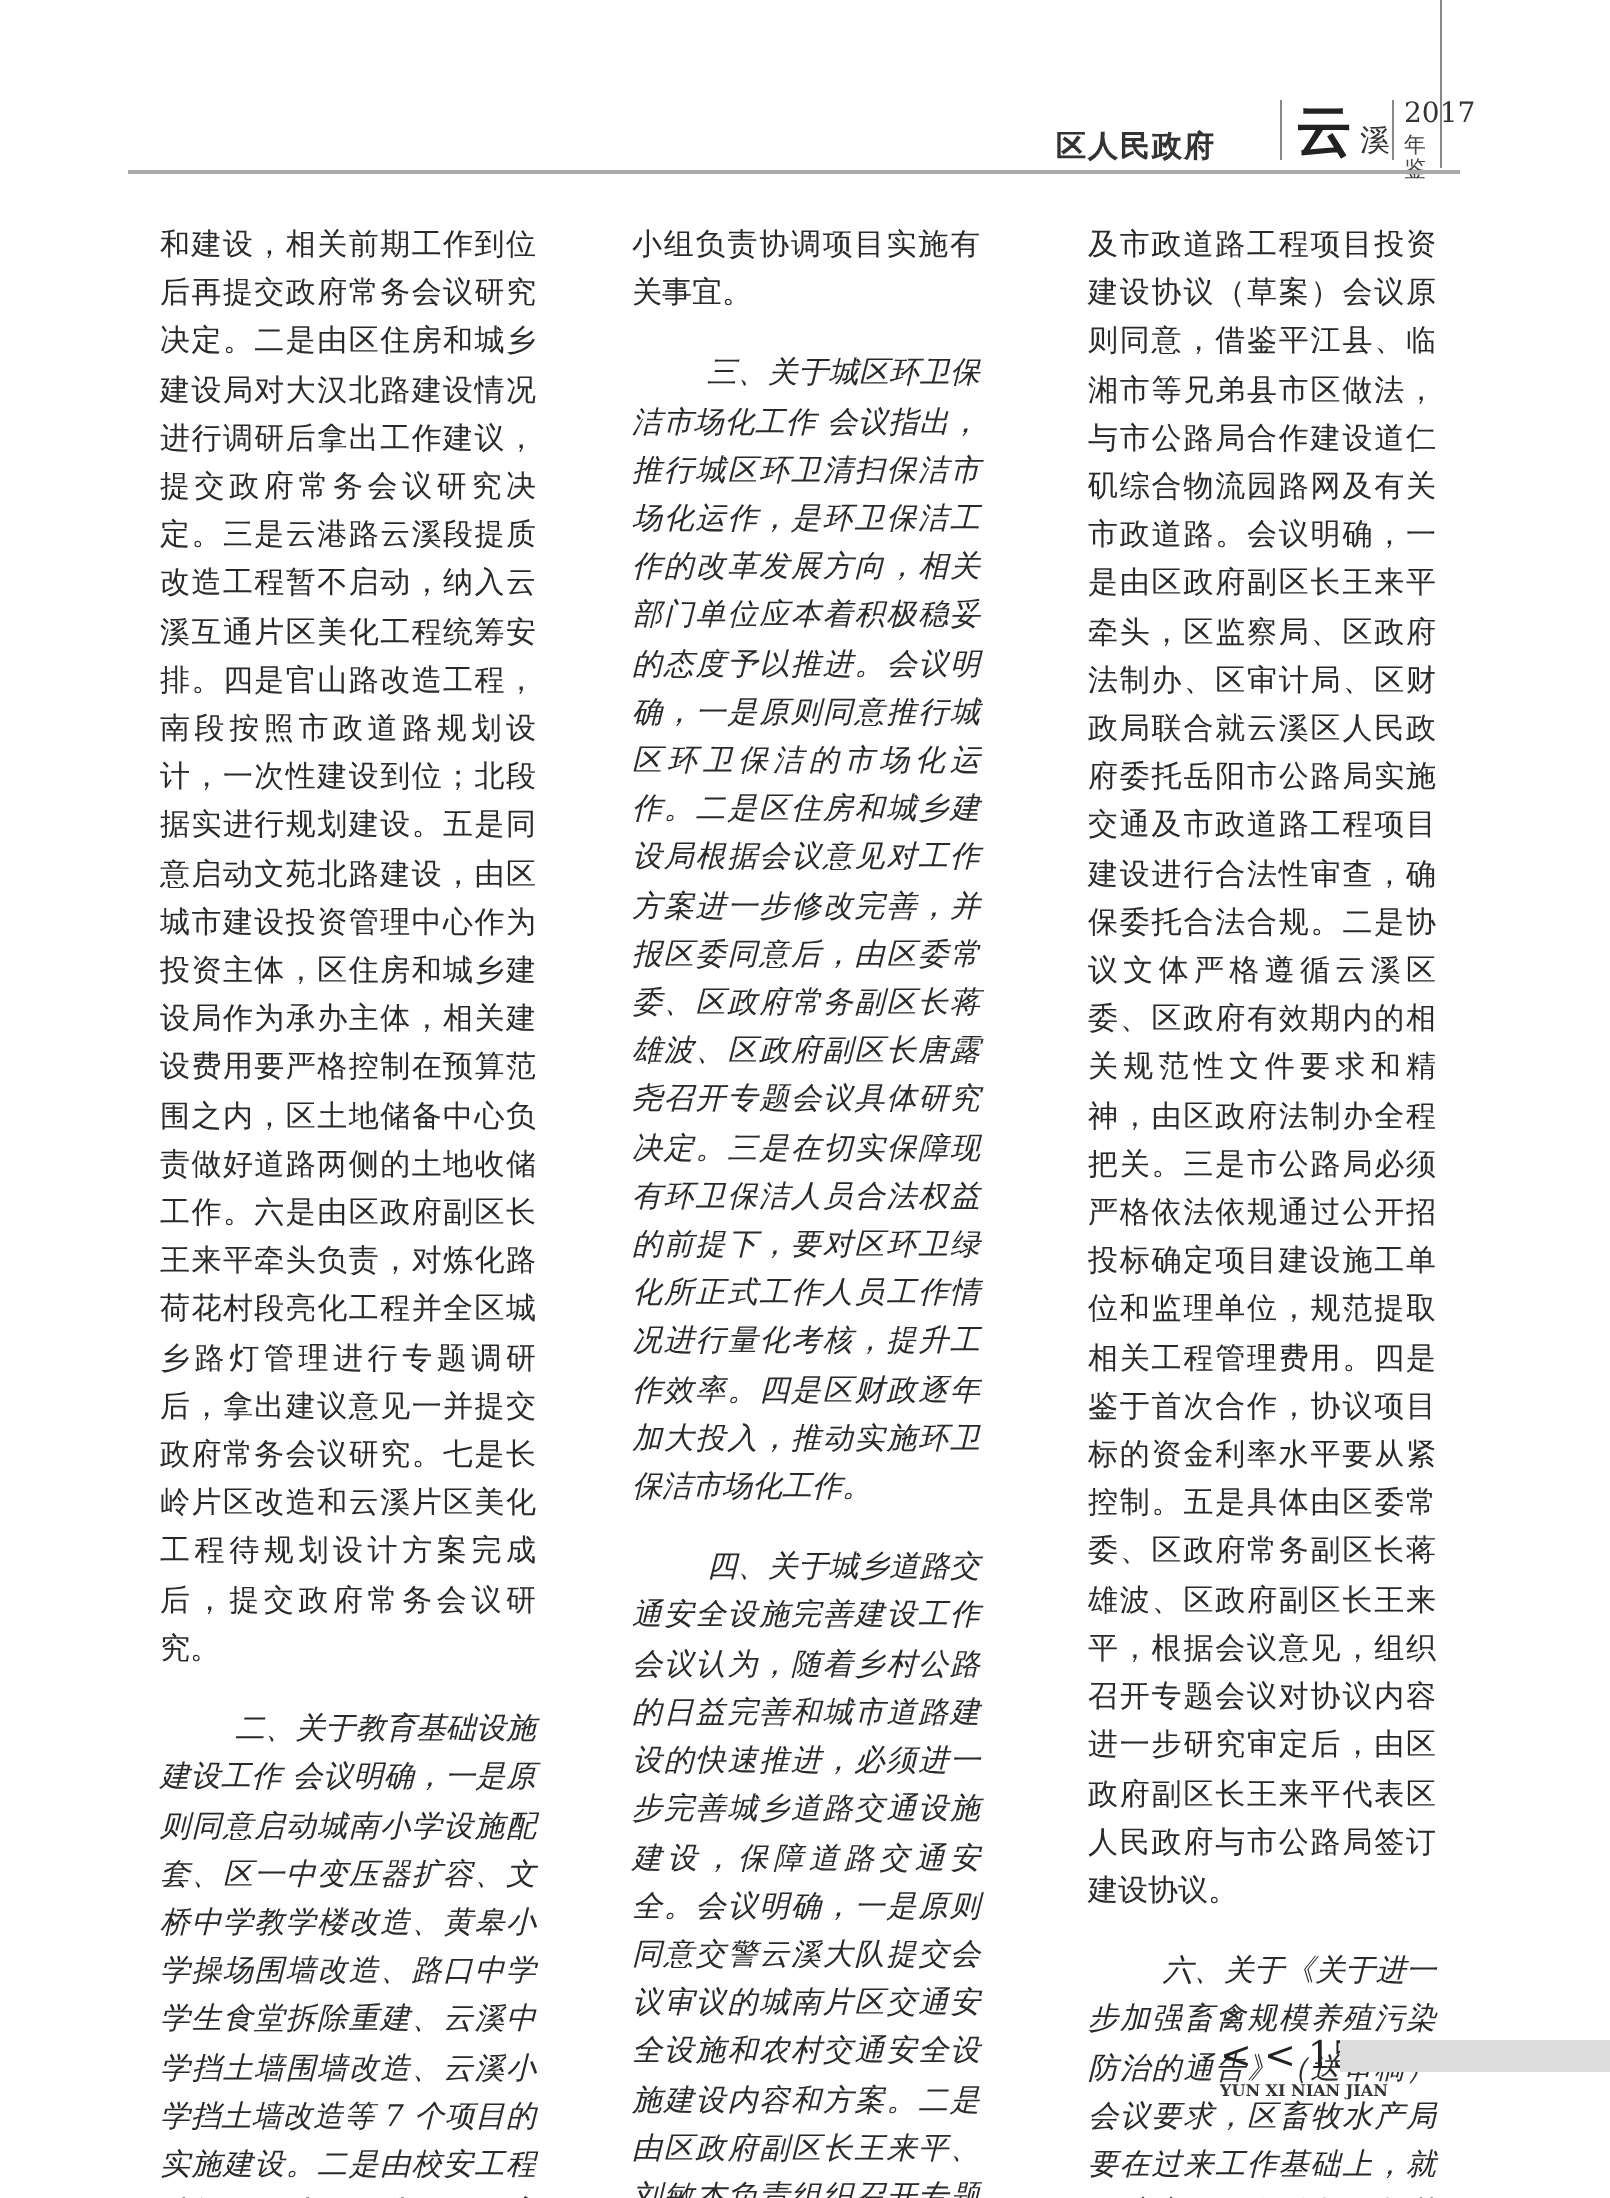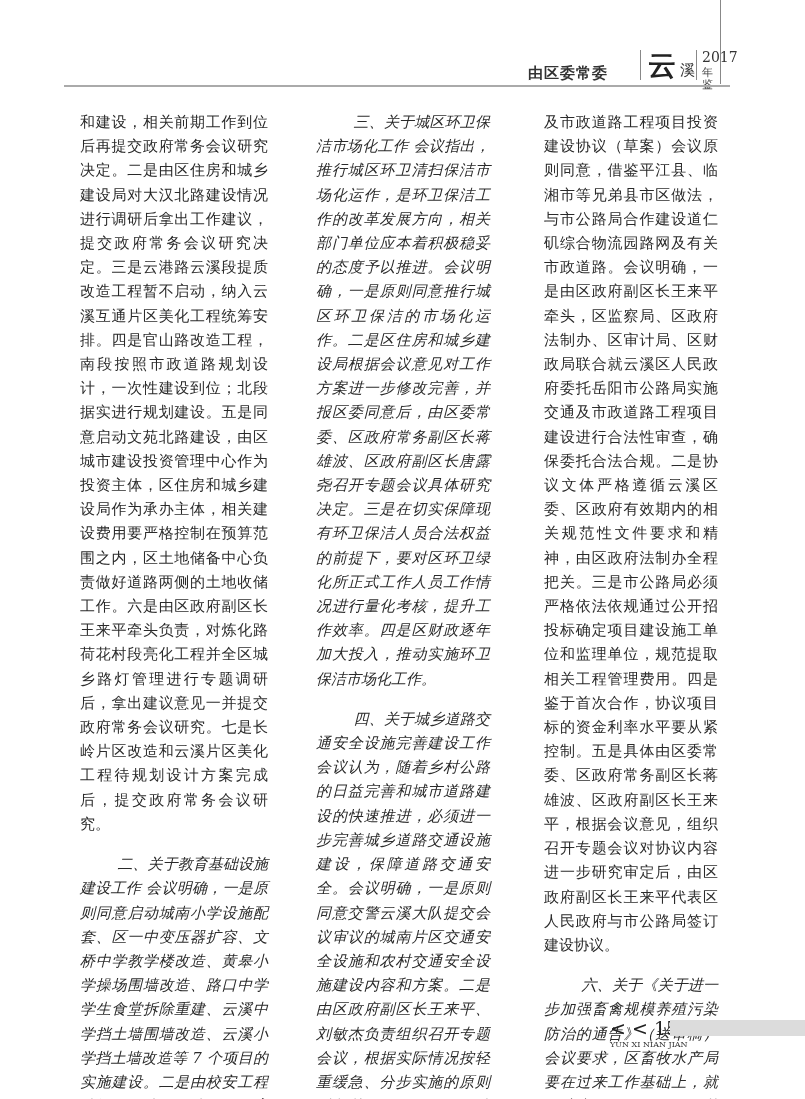--- a/index.html
+++ b/index.html
@@ -20,43 +20,44 @@
   .col { position: absolute; top: 94px; font-size: 15px; line-height: 24.2px; text-align: justify; color: #2a2a2a; }
   .col p { margin: 16px; }
   .col .ind { text-indent: 2.5em; font-style: italic; }
   .col1 { left: 64px; width: 220px; }
   .col2 { left: 300px; width: 206px; }
   .col3 { left: 528px; width: 206px; }
 
   .footer { position: absolute; top: 1018px; left: 610px; }
   .pg-num { position: absolute; left: 0; top: 0; font-size: 19px; line-height: 20px; color: #222; white-space: nowrap; }
   .pg-bar { position: absolute; left: 60px; top: 2px; width: 135px; height: 16px; background: #dcdcdc; }
-  .pg-sub { position: absolute; left: 0; top: 22px; font-size: 8px; font-weight: normal; letter-spacing: 0px; color: #333; white-space: nowrap; }
+  .pg-sub { position: absolute; left: 0; top: 22px; font-size: 8px; font-weight: bold; letter-spacing: 0px; color: #333; white-space: nowrap; }
 </style>
 </head>
 <body>
 
 <div class="vline-top"></div>
 
 <div class="header">
-  <span class="hdr-section">由区委常委</span>
+  <span class="hdr-section">区人民政府</span>
   <span class="hdr-sep1"></span>
   <span class="hdr-yun">云</span>
   <span class="hdr-xi">溪</span>
   <span class="hdr-sep2"></span>
   <span class="hdr-year">2017</span>
   <span class="hdr-nj">年鉴</span>
 </div>
 <div class="header-rule"></div>
 
 <div class="col col1">
     <p>和建设，相关前期工作到位后再提交政府常务会议研究决定。二是由区住房和城乡建设局对大汉北路建设情况进行调研后拿出工作建议，提交政府常务会议研究决定。三是云港路云溪段提质改造工程暂不启动，纳入云溪互通片区美化工程统筹安排。四是官山路改造工程，南段按照市政道路规划设计，一次性建设到位；北段据实进行规划建设。五是同意启动文苑北路建设，由区城市建设投资管理中心作为投资主体，区住房和城乡建设局作为承办主体，相关建设费用要严格控制在预算范围之内，区土地储备中心负责做好道路两侧的土地收储工作。六是由区政府副区长王来平牵头负责，对炼化路荷花村段亮化工程并全区城乡路灯管理进行专题调研后，拿出建议意见一并提交政府常务会议研究。七是长岭片区改造和云溪片区美化工程待规划设计方案完成后，提交政府常务会议研究。</p>
     <p class="ind">二、关于教育基础设施建设工作 会议明确，一是原则同意启动城南小学设施配套、区一中变压器扩容、文桥中学教学楼改造、黄皋小学操场围墙改造、路口中学学生食堂拆除重建、云溪中学挡土墙围墙改造、云溪小学挡土墙改造等 7 个项目的实施建设。二是由校安工程建设领导小组牵头，区教育体育局具体负责实施，据实按需进行规划设计。三是所有项目工程建设要严格履行财政评审、政府采购和招投标程序，切实加强廉政风险防范。四是区教育体育局要积极争取中央省市项目资金和港区支持，保证项目建设资金需求。五是由区委常委、区政府常务副区长蒋雄波、区政府副区长姜其胜在财政评审完成后，组织召开专题会议对项目实施相关事项逐一明确。校安工程建设领导</p>
   </div>
 <div class="col col2">
+    <p>小组负责协调项目实施有关事宜。</p>
     <p class="ind">三、关于城区环卫保洁市场化工作 会议指出，推行城区环卫清扫保洁市场化运作，是环卫保洁工作的改革发展方向，相关部门单位应本着积极稳妥的态度予以推进。会议明确，一是原则同意推行城区环卫保洁的市场化运作。二是区住房和城乡建设局根据会议意见对工作方案进一步修改完善，并报区委同意后，由区委常委、区政府常务副区长蒋雄波、区政府副区长唐露尧召开专题会议具体研究决定。三是在切实保障现有环卫保洁人员合法权益的前提下，要对区环卫绿化所正式工作人员工作情况进行量化考核，提升工作效率。四是区财政逐年加大投入，推动实施环卫保洁市场化工作。</p>
     <p class="ind">四、关于城乡道路交通安全设施完善建设工作 会议认为，随着乡村公路的日益完善和城市道路建设的快速推进，必须进一步完善城乡道路交通设施建设，保障道路交通安全。会议明确，一是原则同意交警云溪大队提交会议审议的城南片区交通安全设施和农村交通安全设施建设内容和方案。二是由区政府副区长王来平、刘敏杰负责组织召开专题会议，根据实际情况按轻重缓急、分步实施的原则对相关工程项目的具体建设内容、标准等进行研究决定。三是城乡道路交通安全设施建设要严格按照政府采购和公开招投标要求实施。四是由区政府副区长刘敏杰牵头负责，积极向市政府申报建设项目，争取市级财政支持。五是由区交通物流建设投资有限公司作为投资主体，及时启动建设。六是今后新建改建道路的交通道路安全设施纳入道路建设整体工程同步规划建设。</p>
   </div>
 <div class="col col3">
     <p>及市政道路工程项目投资建设协议（草案）会议原则同意，借鉴平江县、临湘市等兄弟县市区做法，与市公路局合作建设道仁矶综合物流园路网及有关市政道路。会议明确，一是由区政府副区长王来平牵头，区监察局、区政府法制办、区审计局、区财政局联合就云溪区人民政府委托岳阳市公路局实施交通及市政道路工程项目建设进行合法性审查，确保委托合法合规。二是协议文体严格遵循云溪区委、区政府有效期内的相关规范性文件要求和精神，由区政府法制办全程把关。三是市公路局必须严格依法依规通过公开招投标确定项目建设施工单位和监理单位，规范提取相关工程管理费用。四是鉴于首次合作，协议项目标的资金利率水平要从紧控制。五是具体由区委常委、区政府常务副区长蒋雄波、区政府副区长王来平，根据会议意见，组织召开专题会议对协议内容进一步研究审定后，由区政府副区长王来平代表区人民政府与市公路局签订建设协议。</p>
     <p class="ind">六、关于《关于进一步加强畜禽规模养殖污染防治的通告》（送审稿）会议要求，区畜牧水产局要在过来工作基础上，就环境容量量化分析、规范审批流程方式、限养禁养区域划分等进一步做实、做细后，再提交区政府常务会议研究决定。会议还就蒙华铁路征拆、静脉产业园、金达码头征拆还建等工作进行了安排部署。</p>
   </div>
 
 <div class="footer">
   <span class="pg-num">&lt; &lt; 157</span>

